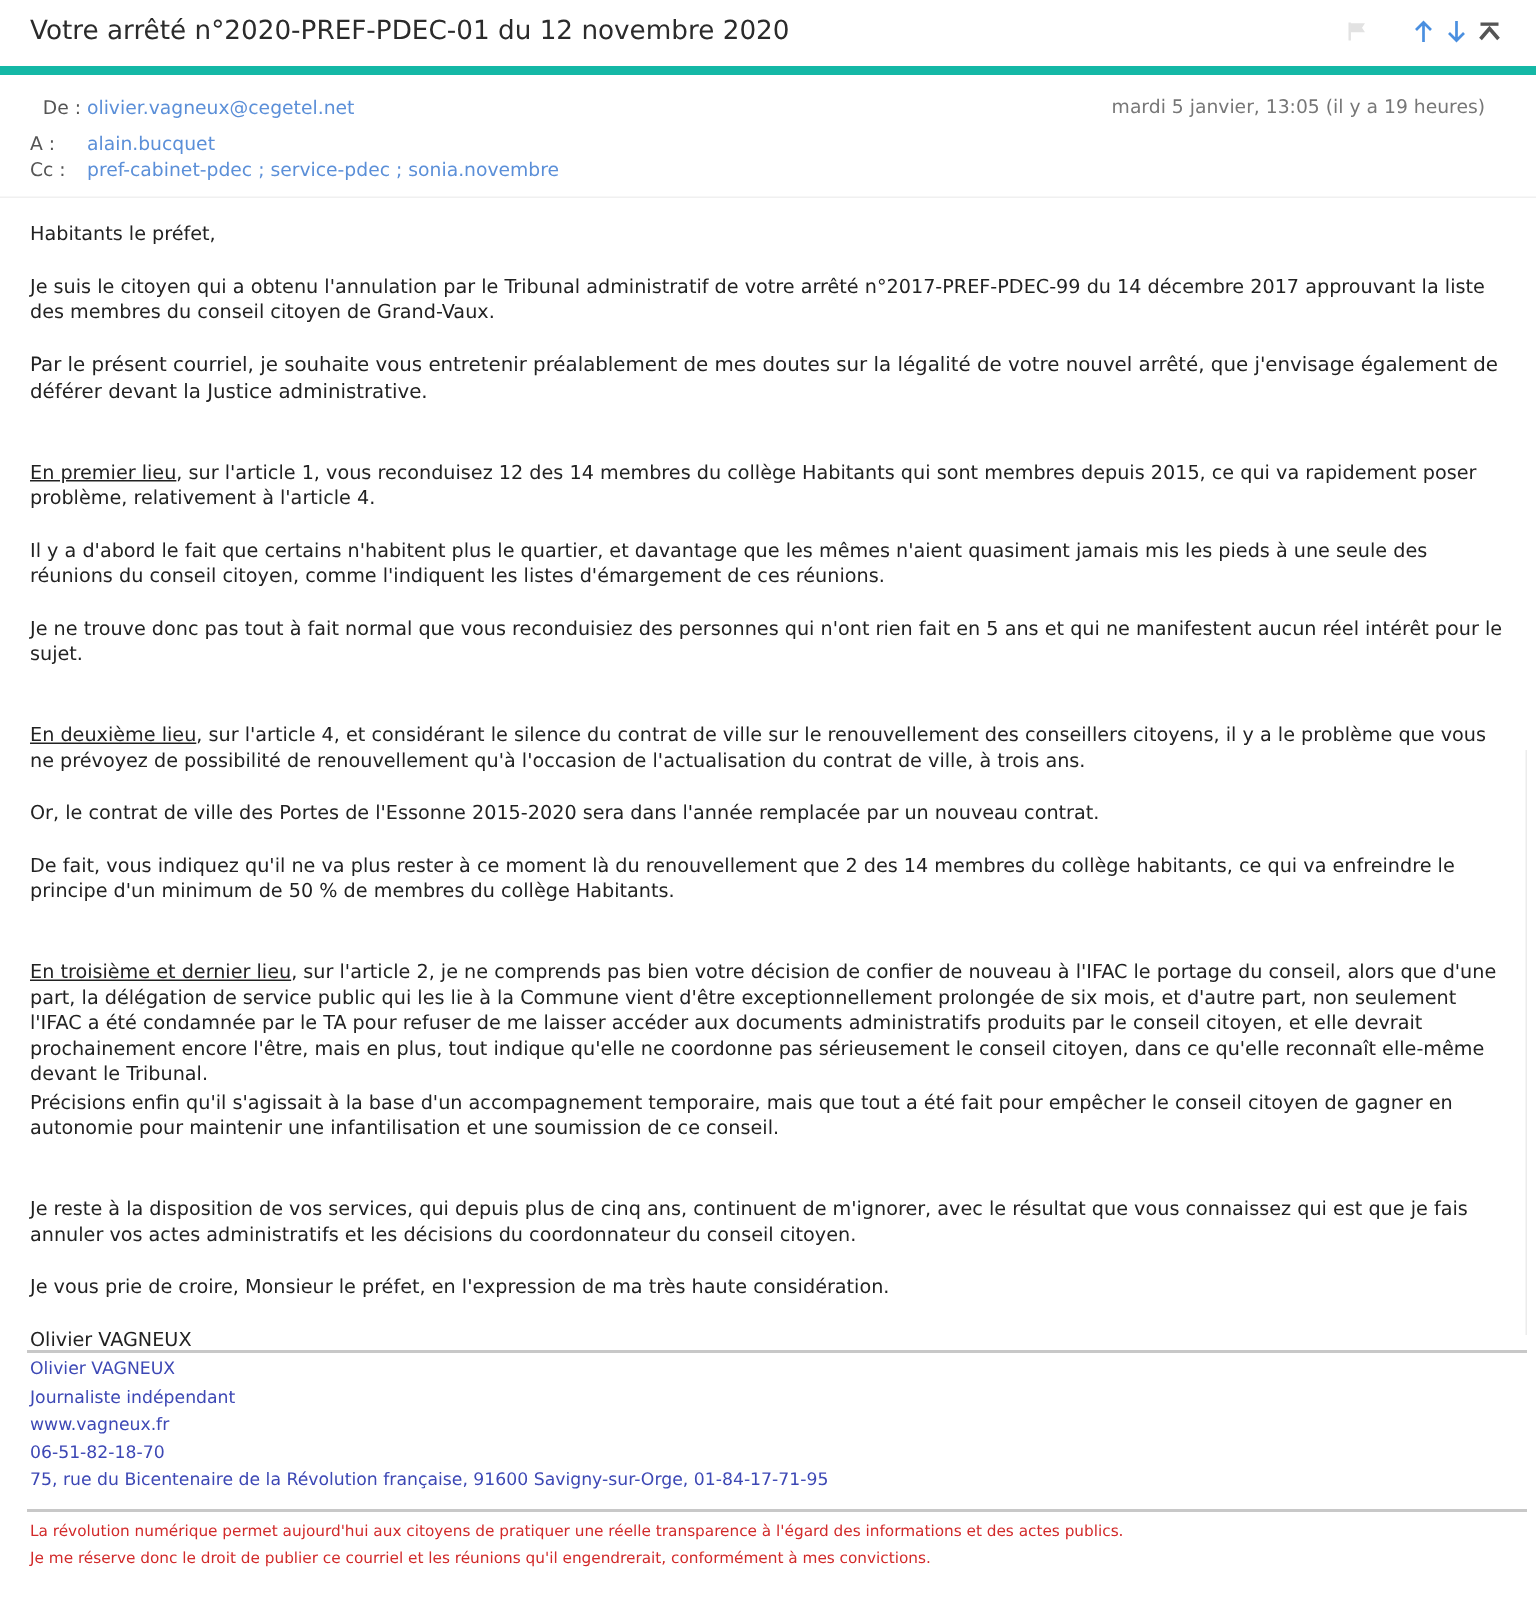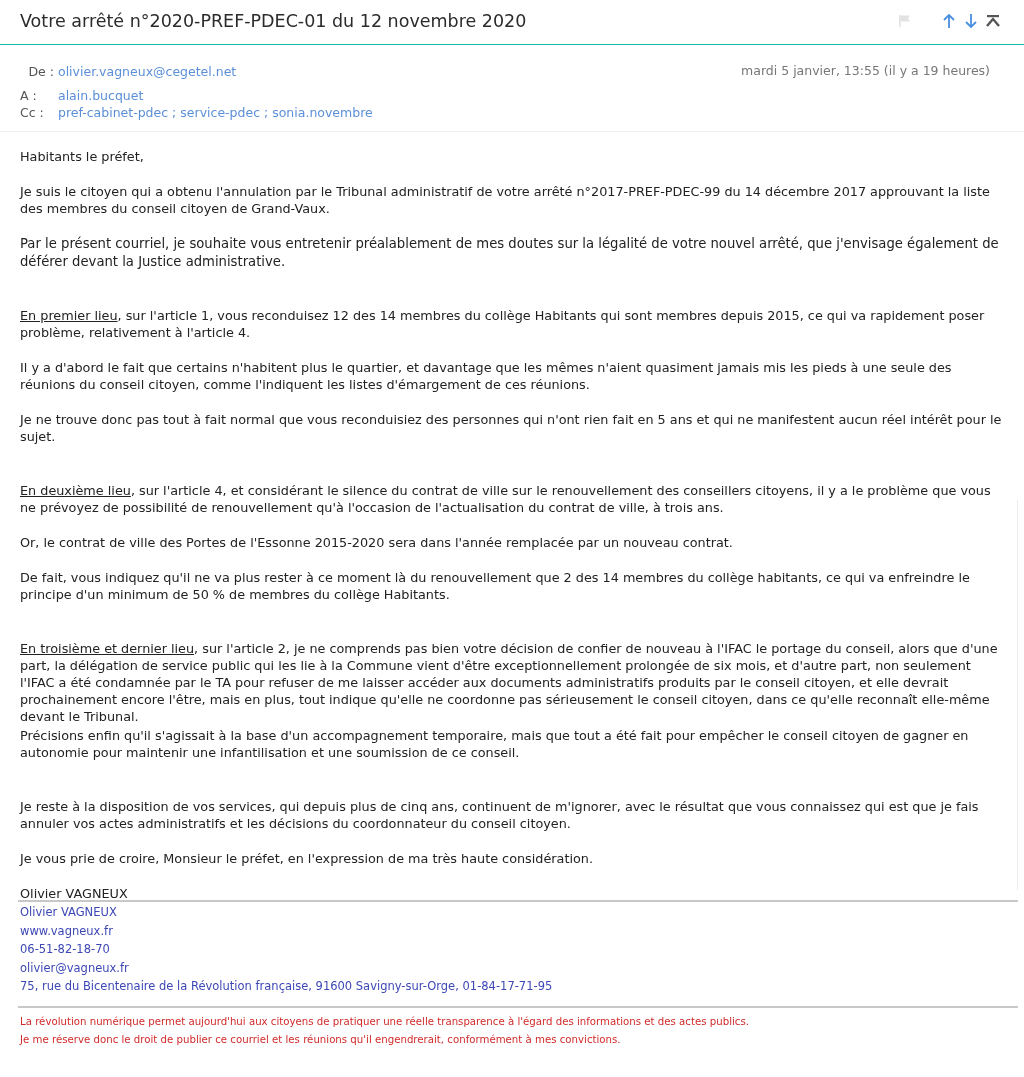--- a/index.html
+++ b/index.html
@@ -1,17 +1,17 @@
 <!DOCTYPE html>
 <html><head>
 <meta charset="utf-8">
 <style>
   html, body { margin:0; padding:0; background:#ffffff; }
   body { width:1024px; height:1077px; position:relative; overflow:hidden; font-family:"DejaVu Sans", sans-serif; color:#222; }
-  .header { position:absolute; left:0; top:0; width:1024px; height:44px; border-bottom:1px solid #14b8a6; }
+  .header { position:absolute; left:0; top:0; width:1024px; height:44px; border-bottom:6px solid #14b8a6; }
   .subject { position:absolute; left:20px; top:11px; font-size:17.5px; color:#2b2b2b; font-family:"DejaVu Sans", sans-serif; letter-spacing:0; white-space:nowrap; }
   .actions { position:absolute; right:20px; top:11px; display:flex; align-items:center; }
   .act { display:inline-flex; align-items:center; justify-content:center; width:22px; height:20px; cursor:pointer; }
   .flag { margin-right:22px; }
   .meta { position:absolute; left:0; top:56px; width:1024px; font-size:12.5px; }
   .meta-row { position:absolute; left:20px; white-space:nowrap; }
   .meta-label { color:#555; display:inline-block; width:34px; }
   .meta-link { color:#5b8fd8; cursor:pointer; }
   .sep { color:#5b8fd8; }
   .date { position:absolute; right:34px; top:63px; font-size:12.5px; color:#777; white-space:nowrap; }
@@ -68,21 +68,21 @@
   </div>
   <div class="meta-row" style="top:49px;">
     <span class="meta-label">Cc :</span>
     <span class="meta-link">pref-cabinet-pdec</span>
     <span class="sep"> <span>;</span> </span>
     <span class="meta-link">service-pdec</span>
     <span class="sep"> <span>;</span> </span>
     <span class="meta-link">sonia.novembre</span>
   </div>
 </div>
-<div class="date">mardi 5 janvier, 13:55 (il y a 19 heures)</div>
+<div class="date">mardi 5 janvier, 13:05 (il y a 19 heures)</div>
 <div class="divider2"></div>
 
 <div class="body">
   <p style="top:0px;">Habitants le préfet,</p>
   <p style="top:35px;">Je suis le citoyen qui a obtenu l'annulation par le Tribunal administratif de votre arrêté n°2017-PREF-PDEC-99 du 14 décembre 2017 approuvant la liste des membres du conseil citoyen de Grand-Vaux.</p>
   <p class="b" style="top:87px;">Par le présent courriel, je souhaite vous entretenir préalablement de mes doutes sur la légalité de votre nouvel arrêté, que j'envisage également de déférer devant la Justice administrative.</p>
   <p style="top:159px;"><span class="u">En premier lieu</span><span>, sur l'article 1, vous reconduisez 12 des 14 membres du collège Habitants qui sont membres depuis 2015, ce qui va rapidement poser problème, relativement à l'article 4.</span></p>
   <p style="top:211px;">Il y a d'abord le fait que certains n'habitent plus le quartier, et davantage que les mêmes n'aient quasiment jamais mis les pieds à une seule des réunions du conseil citoyen, comme l'indiquent les listes d'émargement de ces réunions.</p>
   <p style="top:263px;">Je ne trouve donc pas tout à fait normal que vous reconduisiez des personnes qui n'ont rien fait en 5 ans et qui ne manifestent aucun réel intérêt pour le sujet.</p>
   <p style="top:334px;"><span class="u">En deuxième lieu</span><span>, sur l'article 4, et considérant le silence du contrat de ville sur le renouvellement des conseillers citoyens, il y a le problème que vous ne prévoyez de possibilité de renouvellement qu'à l'occasion de l'actualisation du contrat de ville, à trois ans.</span></p>
@@ -93,23 +93,23 @@
   <p style="top:650px;">Je reste à la disposition de vos services, qui depuis plus de cinq ans, continuent de m'ignorer, avec le résultat que vous connaissez qui est que je fais annuler vos actes administratifs et les décisions du coordonnateur du conseil citoyen.</p>
   <p style="top:702px;">Je vous prie de croire, Monsieur le préfet, en l'expression de ma très haute considération.</p>
   <p style="top:737px;">Olivier VAGNEUX</p>
 </div>
 
 <div class="rightborder"></div>
 
 <div class="sigline" style="top:900px;"></div>
 <div class="sig" style="top:903px;">
   <div>Olivier VAGNEUX</div>
+  <div>Journaliste indépendant</div>
   <div>www.vagneux.fr</div>
   <div>06-51-82-18-70</div>
-  <div>olivier@vagneux.fr</div>
   <div>75, rue du Bicentenaire de la Révolution française, 91600 Savigny-sur-Orge, 01-84-17-71-95</div>
 </div>
 <div class="sigline" style="top:1006px;"></div>
 
 <div class="disc">
   <div>La révolution numérique permet aujourd'hui aux citoyens de pratiquer une réelle transparence à l'égard des informations et des actes publics.</div>
   <div>Je me réserve donc le droit de publier ce courriel et les réunions qu'il engendrerait, conformément à mes convictions.</div>
 </div>
 
 </body></html>

